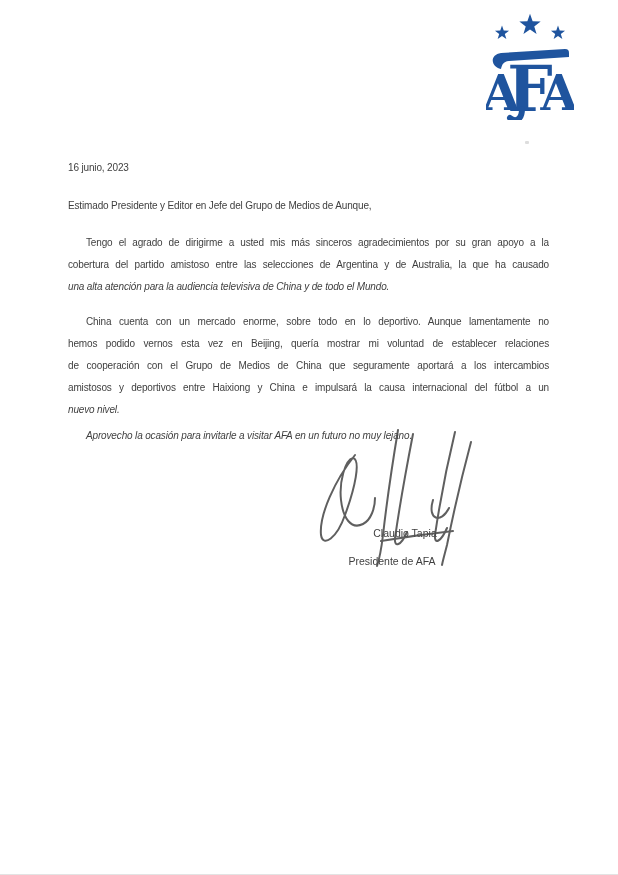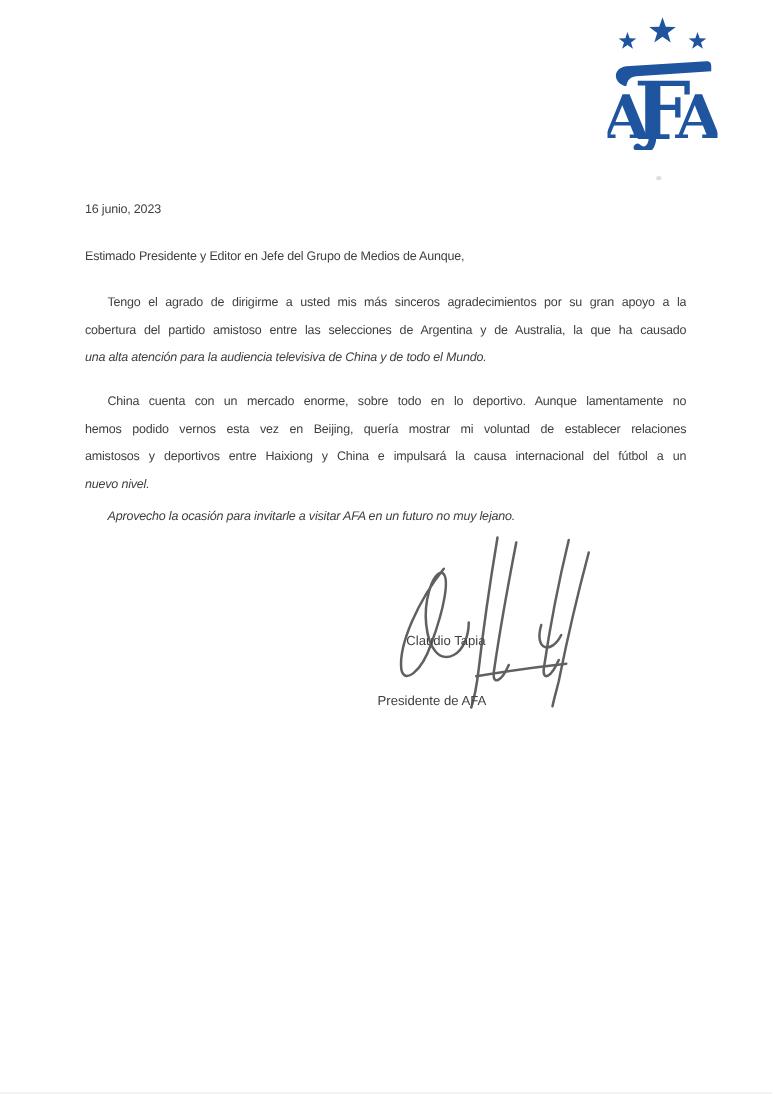--- a/index.html
+++ b/index.html
@@ -75,32 +75,34 @@
     position: absolute;
     left: 295px;
     top: 420px;
     width: 205px;
     height: 150px;
     z-index: 3;
   }
   .sig-name {
     position: absolute;
     left: 325px;
-    top: 505px;
+    top: 525px;
     width: 160px;
+    text-align: center;
     font-size: 10.5px;
     line-height: 16px;
     color: #3f3f3f;
     z-index: 2;
   }
   .sig-title {
     position: absolute;
     left: 302px;
     top: 553px;
     width: 180px;
+    text-align: center;
     font-size: 10.5px;
     line-height: 16px;
     color: #3f3f3f;
     z-index: 2;
   }
 </style>
 </head>
 <body>
 
 <div class="page">
@@ -134,20 +136,21 @@
 
     <div class="para p1">
       <div class="line first">Tengo el agrado de dirigirme a usted mis más sinceros agradecimientos por su gran apoyo a la</div>
       <div class="line">cobertura del partido amistoso entre las selecciones de Argentina y de Australia, la que ha causado</div>
       <div class="line last">una alta atención para la audiencia televisiva de China y de todo el Mundo.</div>
     </div>
 
     <div class="para p2">
       <div class="line first">China cuenta con un mercado enorme, sobre todo en lo deportivo. Aunque lamentamente no</div>
       <div class="line">hemos podido vernos esta vez en Beijing, quería mostrar mi voluntad de establecer relaciones</div>
+      <div class="line">de cooperación con el Grupo de Medios de China que seguramente aportará a los intercambios</div>
       <div class="line">amistosos y deportivos entre Haixiong y China e impulsará la causa internacional del fútbol a un</div>
       <div class="line last">nuevo nivel.</div>
     </div>
 
     <div class="para p3">
       <div class="line first last">Aprovecho la ocasión para invitarle a visitar AFA en un futuro no muy lejano.</div>
     </div>
 
   </div>
 

